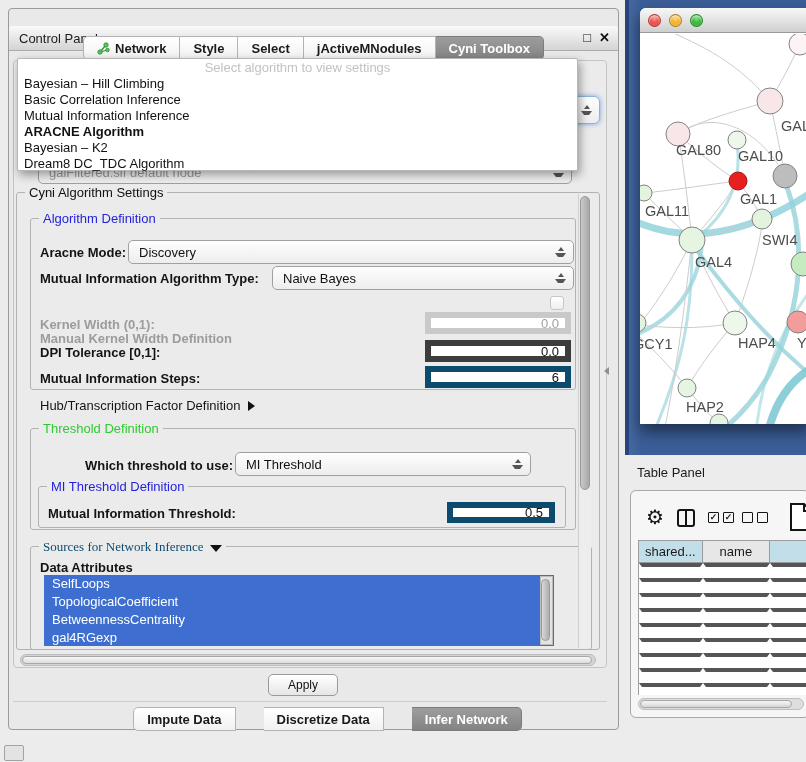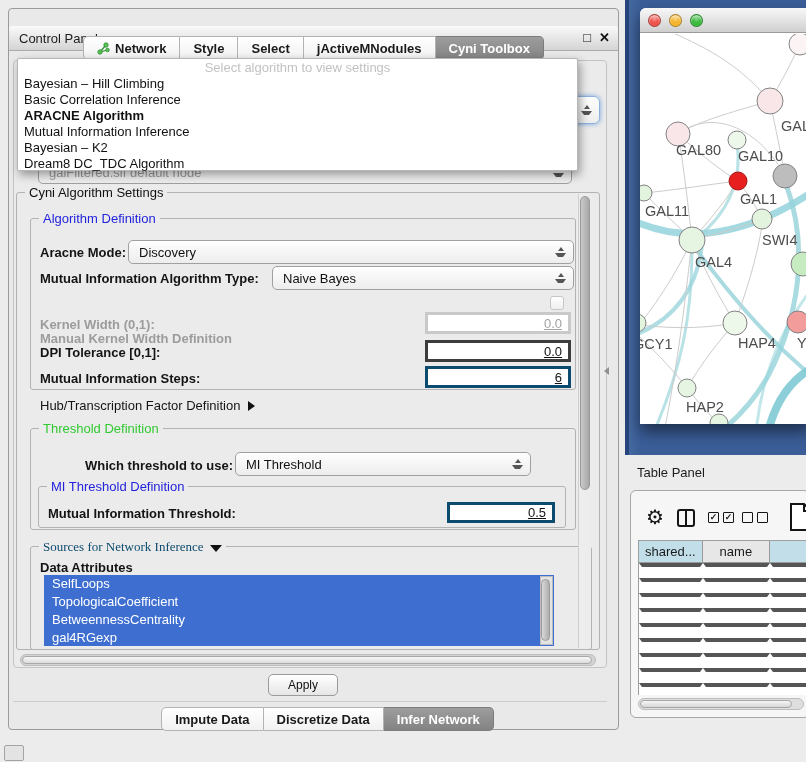--- a/index.html
+++ b/index.html
@@ -9,21 +9,21 @@
 
   
   #cp-bg{left:8px;top:8px;width:611px;height:722px;background:#e9e9e9;border:1px solid #9b9b9b;border-radius:4px;}
   #cp-titlebar{left:9px;top:26px;width:609px;height:25px;background:linear-gradient(#fafafa,#d4d4d4);border-bottom:1px solid #ababab;border-radius:3px 3px 0 0;display:flex;align-items:center;}
   #cp-title{font-size:13px;color:#1c1c1c;padding-left:10px;}
   #cp-btns{position:absolute;right:8px;top:4px;display:flex;gap:8px;font-size:13px;font-weight:bold;color:#111;}
   #cp-btns span{cursor:default;}
 
   .tabbar{display:flex;justify-content:center;}
   #top-tabs{left:8px;top:36px;width:611px;}
-  #bottom-tabs{left:8px;top:707px;width:639px;}
+  #bottom-tabs{left:8px;top:707px;width:639px;gap:28px;}
   .tab{height:22px;background:linear-gradient(#ffffff,#f1f1f1);border:1px solid #b3b3b3;border-left:none;display:flex;align-items:center;gap:5px;padding:0 13px;font-size:13px;font-weight:bold;color:#1a1a1a;}
   .tab:first-child{border-left:1px solid #b3b3b3;border-radius:5px 0 0 5px;}
   .tab:last-child{border-radius:0 5px 5px 0;}
   .tab.selected{background:linear-gradient(#9d9d9d,#838383);color:#fff;border-color:#7c7c7c;}
   .net-ic{display:inline-flex;}
 
   #content-panel{left:13px;top:60px;width:594px;height:608px;background:#ebebeb;border:1px solid #c4c4c4;border-radius:4px;}
 
   
   .combo{border:1px solid #a0a0a0;border-radius:5px;background:linear-gradient(#fefefe,#ededed);display:flex;align-items:center;font-size:13px;color:#111;padding-left:10px;}
@@ -48,21 +48,21 @@
   #algdef-group{left:30px;top:218px;width:546px;height:172px;}
   #threshold-group{left:30px;top:428px;width:546px;height:102px;}
   #mithr-group{left:38px;top:486px;width:528px;height:42px;background:#ebebeb;}
   #mithr-group .legend{background:#ebebeb;}
   #sources-group{left:30px;top:546px;width:562px;height:104px;}
 
   .lbl{position:absolute;font-size:13px;font-weight:bold;color:#141414;white-space:nowrap;}
   .lbl.dis{color:#9c9c9c;}
   .lbl.reg{font-weight:normal;}
 
-  .field{border:3px solid #0c4a6e;background:#fff;font-size:13px;color:#111;display:flex;align-items:center;justify-content:flex-end;padding-right:6px;text-decoration:underline;}
+  .field{border:6px solid #0c4a6e;background:#fff;font-size:13px;color:#111;display:flex;align-items:center;justify-content:flex-end;padding-right:6px;}
   .field.dis{border-color:#c9c9c9;color:#a2a2a2;}
   .field.strong{border-color:#3c3c3c;}
 
   #manual-kernel-cb{left:550px;top:296px;width:14px;height:14px;border:1px solid #c6c6c6;border-radius:3px;background:linear-gradient(#ffffff,#efefef);}
 
   .tri-right{width:0;height:0;border-top:5px solid transparent;border-bottom:5px solid transparent;border-left:7px solid #111;display:inline-block;margin-left:8px;}
   .tri-down-lg{width:0;height:0;border-left:6px solid transparent;border-right:6px solid transparent;border-top:7px solid #111;display:inline-block;margin-left:6px;position:relative;top:1px;}
   .inline-row{display:flex;align-items:center;}
 
   #attr-list{left:44px;top:575px;width:510px;height:71px;background:#3e6fd0;overflow:hidden;}
@@ -166,22 +166,22 @@
         <span class="tu"></span>
         <span class="td"></span>
       </span>
   </div>
 
   <div class="abs" id="algo-popup">
     <div class="dd-ph">Select algorithm to view settings</div>
     <div id="algo-popup-items">
         <div class="dd-item">Bayesian – Hill Climbing</div>
         <div class="dd-item">Basic Correlation Inference</div>
+        <div class="dd-item">Mutual Information Inference</div>
         <div class="dd-item hot">ARACNE Algorithm</div>
-        <div class="dd-item">Mutual Information Inference</div>
         <div class="dd-item">Bayesian – K2</div>
         <div class="dd-item">Dream8 DC_TDC Algorithm</div>
       </div>
   </div>
 
   <div class="abs group" id="settings-group">
     <span class="legend">Cyni Algorithm Settings</span>
   </div>
 
   <div class="abs group" id="algdef-group">

